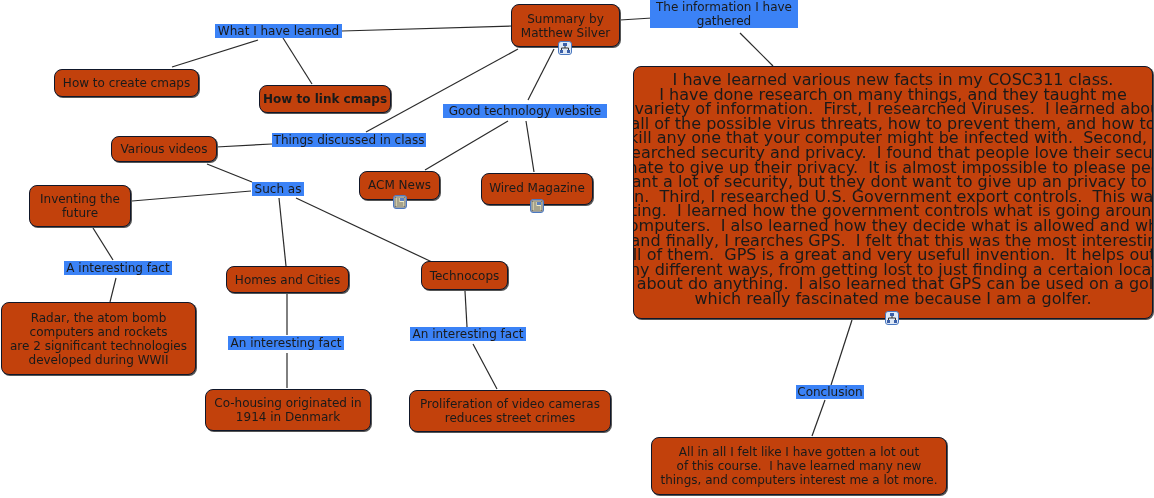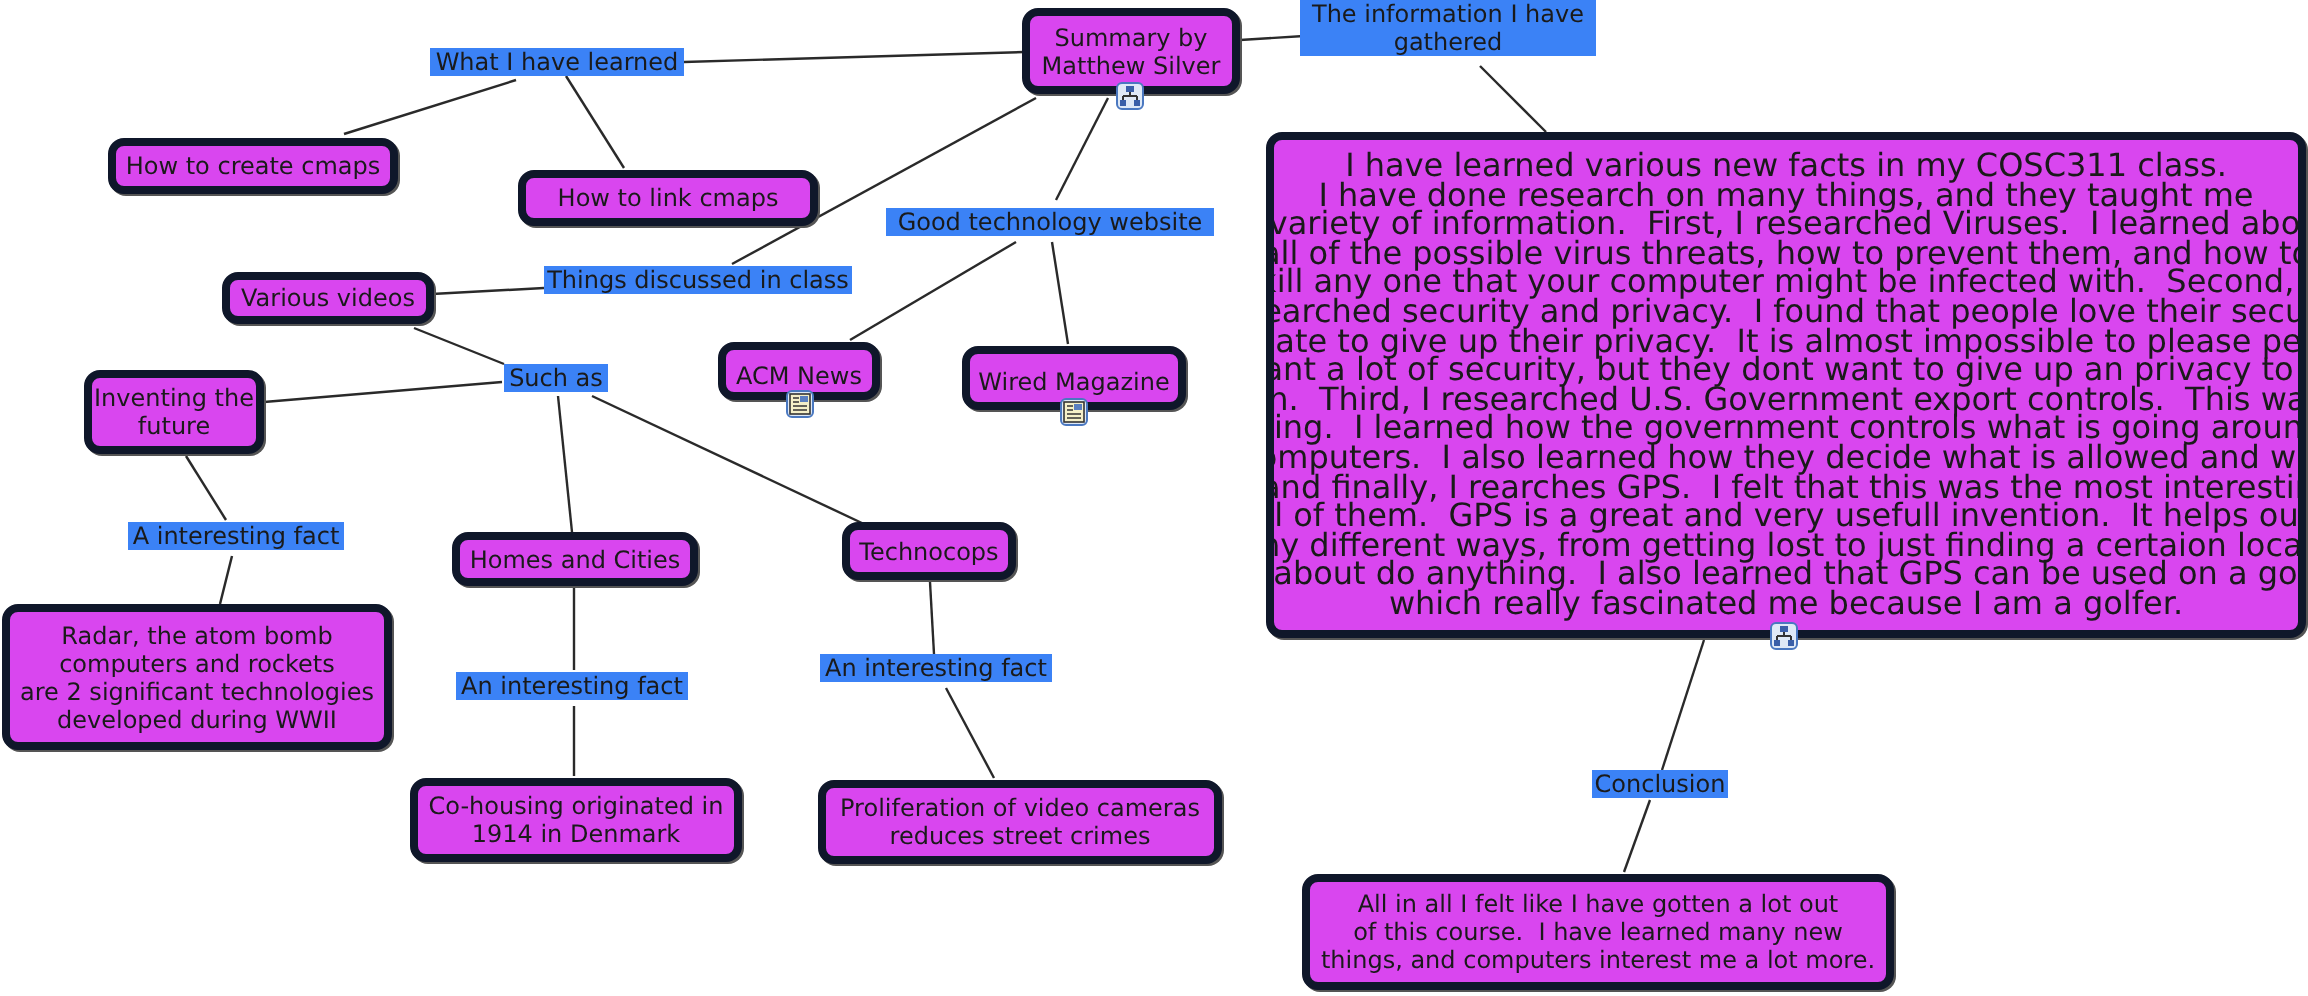--- a/index.html
+++ b/index.html
@@ -1,20 +1,20 @@
 <!DOCTYPE html>
 <html><head>
 <meta charset="utf-8">
 <style>
   html, body { margin:0; padding:0; background:#ffffff; }
   body { width:1154px; height:498px; position:relative; overflow:hidden;
          font-family:"DejaVu Sans", sans-serif; font-size:12px; color:#1a1a1a; }
   svg.links { position:absolute; left:0; top:0; width:1154px; height:498px; }
   svg.links line { stroke:#2a2a2a; stroke-width:1.2; }
-  .node { position:absolute; background:#d946ef; border:4px solid #0f172a; border-radius:8px;
+  .node { position:absolute; background:#c2410c; border:1px solid #0f172a; border-radius:8px;
           box-sizing:border-box; display:flex; align-items:center; justify-content:center;
           text-align:center; line-height:14px; white-space:pre; overflow:hidden; padding:0 2px;
           box-shadow:1px 1px 0 #555; }
   .label { position:absolute; background:#3b82f6; text-align:center; line-height:14px;
            white-space:pre; overflow:hidden; }
   .icon { position:absolute; width:14px; height:14px; box-sizing:border-box;
           border:1px solid #4a78c0; border-radius:3px; background:#dfe9f6; }
   .icon svg { width:12px; height:12px; display:block; }
   .bignode { font-size:16px; line-height:14.6px; align-items:flex-start; padding-top:6px; }
 </style>
@@ -62,42 +62,42 @@
 gathered</div>
 <div class="label" style="left:272px;top:133px;width:154px;">Things discussed in class</div>
 <div class="label" style="left:443px;top:104px;width:164px;">Good technology website</div>
 <div class="label" style="left:252px;top:182px;width:52px;">Such as</div>
 <div class="label" style="left:64px;top:261px;width:108px;">A interesting fact</div>
 <div class="label" style="left:228px;top:336px;width:116px;">An interesting fact</div>
 <div class="label" style="left:410px;top:327px;width:116px;">An interesting fact</div>
 <div class="label" style="left:796px;top:385px;width:68px;">Conclusion</div>
 
 <div class="node" style="left:54px;top:69px;width:145px;height:28px;">How to create cmaps</div>
-<div class="node" style="left:259px;top:85px;width:150px;height:28px;">How to link cmaps</div>
+<div class="node" style="left:259px;top:85px;width:132px;height:28px;font-weight:bold;">How to link cmaps</div>
 <div class="node" style="left:111px;top:136px;width:106px;height:26px;">Various videos</div>
 
 <div class="node" style="left:359px;top:171px;width:81px;height:29px;align-items:flex-start;padding-top:6px;">ACM News</div>
 <div class="icon" style="left:393px;top:195px;">
   <svg viewBox="0 0 12 12">
       <rect x="1" y="1" width="10" height="10" fill="#f4efc8" stroke="#333" stroke-width="0.8"></rect>
       <rect x="6" y="2" width="4" height="3" fill="#5a7fc0"></rect>
       <path d="M2.5 3h3M2.5 5h3M2.5 7h7M2.5 9h7" stroke="#333" stroke-width="0.8"></path>
     </svg>
 </div>
 
 <div class="node" style="left:481px;top:173px;width:112px;height:32px;align-items:flex-start;padding-top:7px;">Wired Magazine</div>
 <div class="icon" style="left:530px;top:199px;">
   <svg viewBox="0 0 12 12">
       <rect x="1" y="1" width="10" height="10" fill="#f4efc8" stroke="#333" stroke-width="0.8"></rect>
       <rect x="6" y="2" width="4" height="3" fill="#5a7fc0"></rect>
       <path d="M2.5 3h3M2.5 5h3M2.5 7h7M2.5 9h7" stroke="#333" stroke-width="0.8"></path>
     </svg>
 </div>
 
-<div class="node" style="left:42px;top:185px;width:90px;height:42px;">Inventing the
+<div class="node" style="left:29px;top:185px;width:102px;height:42px;">Inventing the
 future</div>
 <div class="node" style="left:226px;top:266px;width:123px;height:27px;">Homes and Cities</div>
 <div class="node" style="left:421px;top:261px;width:87px;height:29px;">Technocops</div>
 
 <div class="node" style="left:1px;top:302px;width:195px;height:73px;">Radar, the atom bomb
 computers and rockets
 are 2 significant technologies
 developed during WWII</div>
 <div class="node" style="left:205px;top:389px;width:166px;height:42px;">Co-housing originated in
 1914 in Denmark</div>

